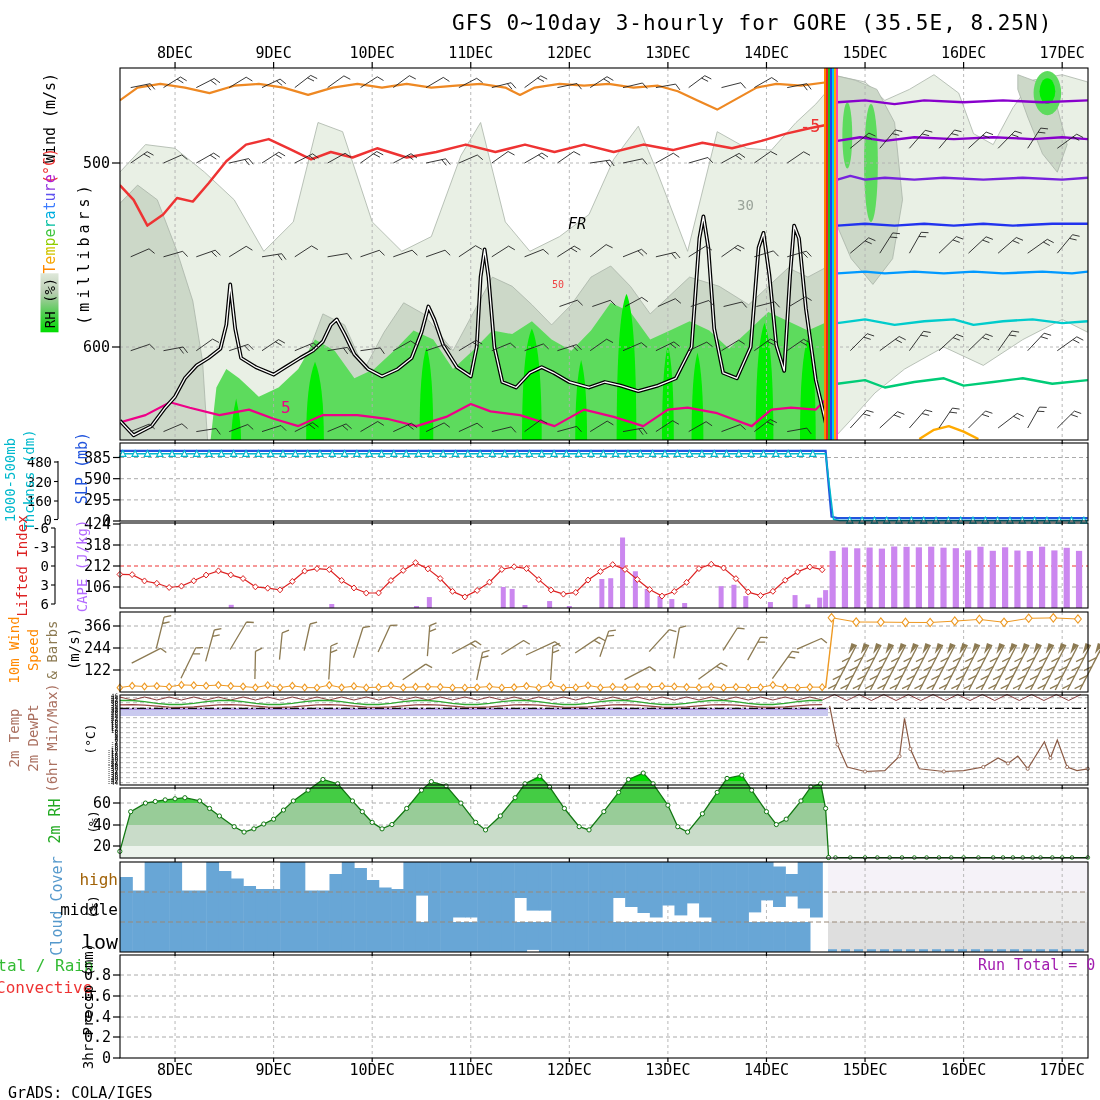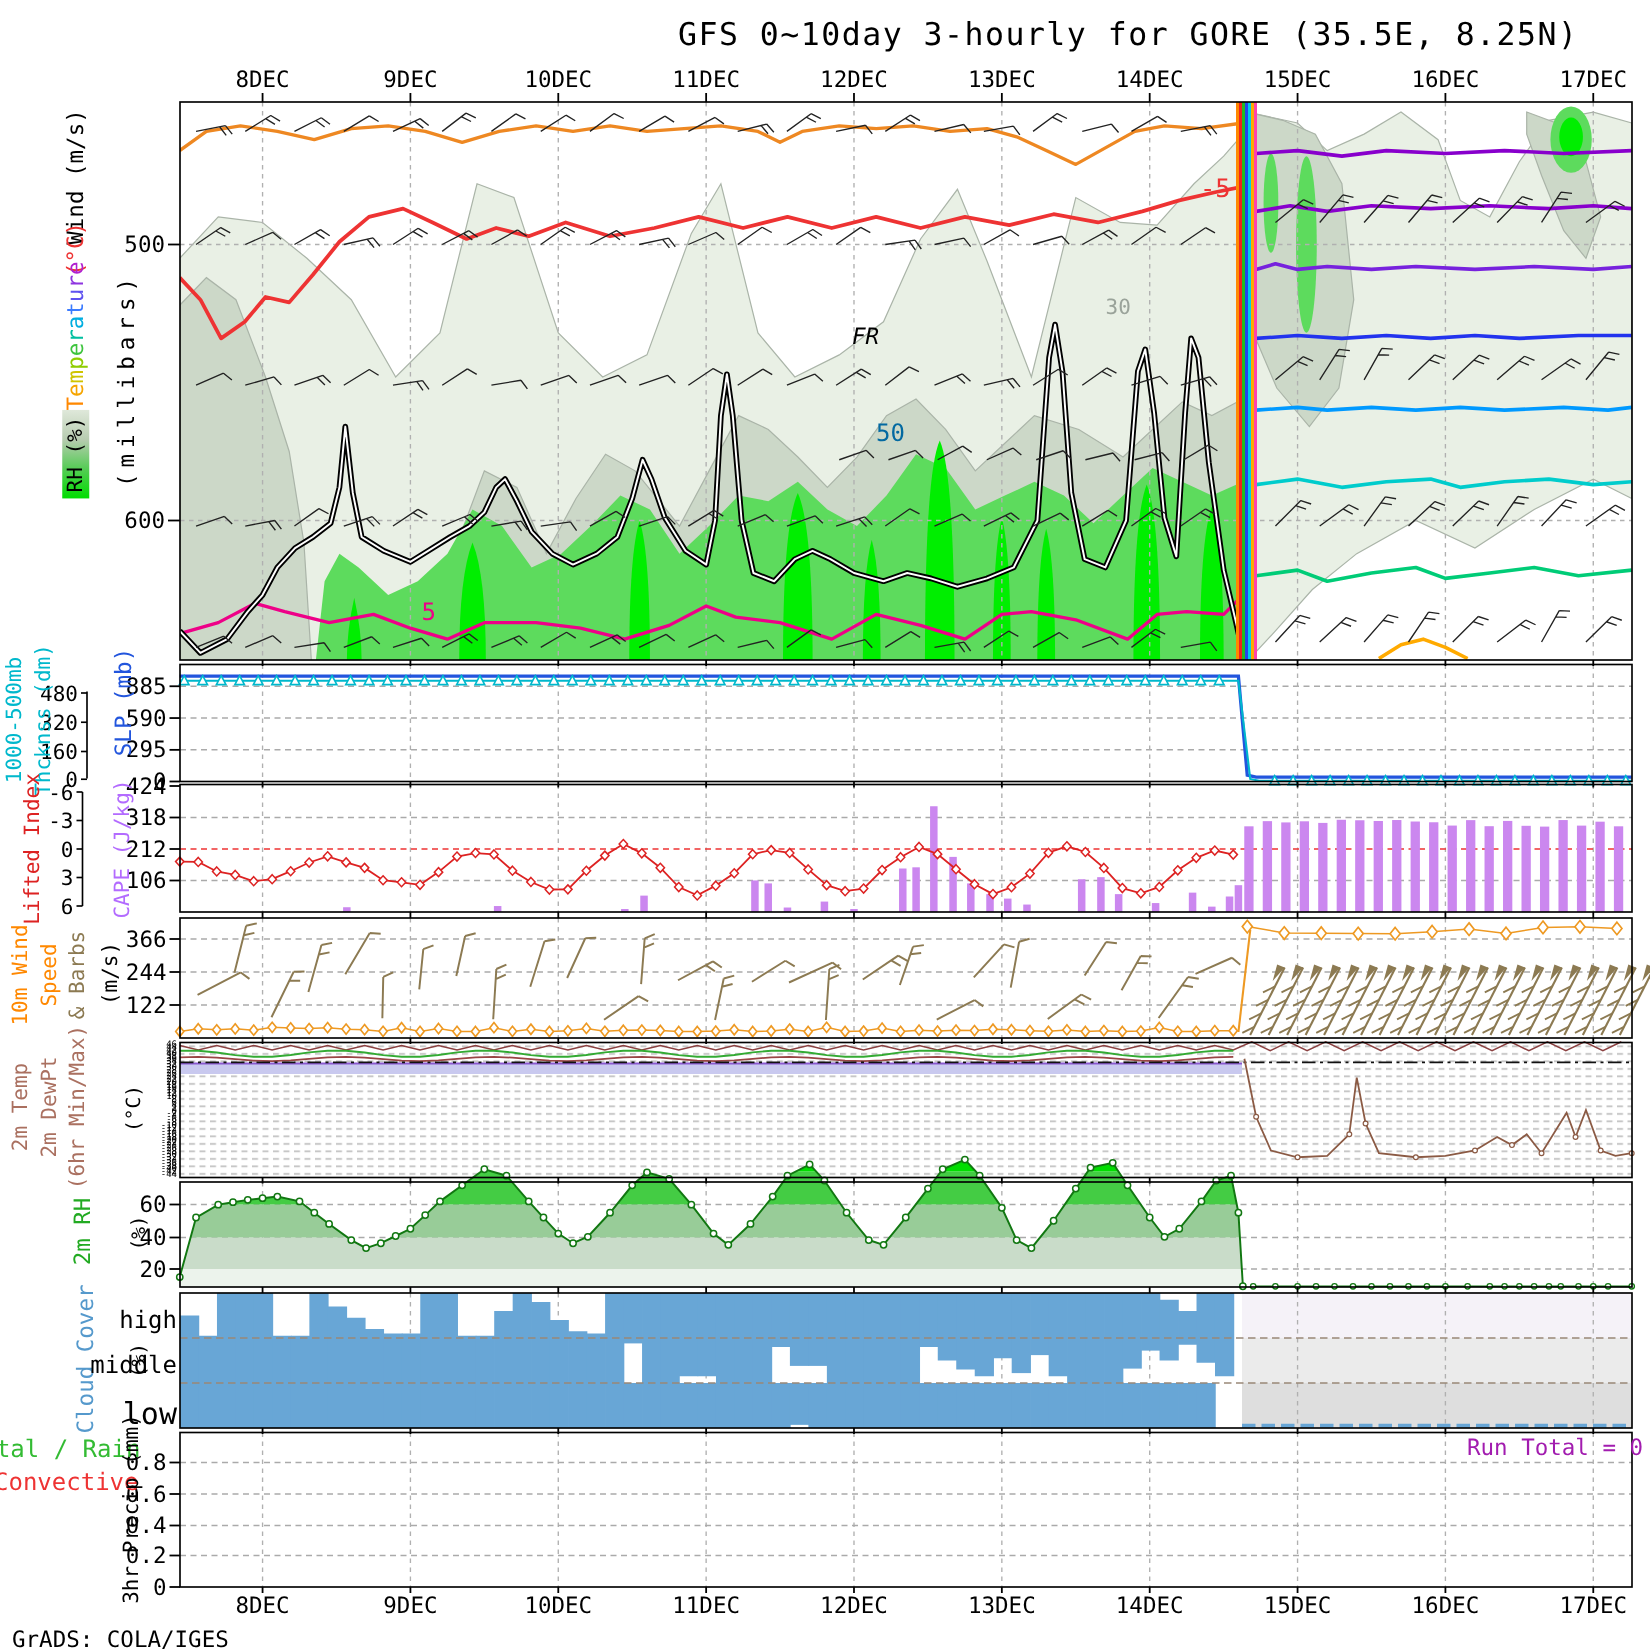--- a/index.html
+++ b/index.html
@@ -1267,29 +1267,29 @@
   <div class="lab rot" style="left:14px;top:738px;font-size:14px;color:#aa7060;">2m Temp</div>
   <div class="lab rot" style="left:33px;top:738px;font-size:14px;color:#aa7060;">2m DewPt</div>
   <div class="lab rot" style="left:52px;top:738px;font-size:14px;color:#aa7060;">(6hr Min/Max)</div>
   <div class="lab rot" style="left:90px;top:739px;font-size:13px;color:#000;">(°C)</div>
 
   <div class="lab rot" style="left:55px;top:821px;font-size:15px;color:#22aa22;">2m RH</div>
   <div class="lab rot" style="left:93px;top:822px;font-size:13px;color:#000;">(%)</div>
 
   <div class="lab rot" style="left:57px;top:906px;font-size:15px;color:#5599cc;">Cloud Cover</div>
   <div class="lab rot" style="left:93px;top:907px;font-size:13px;color:#000;">(%)</div>
-  <div class="lab" style="left:60px;top:870px;width:58px;text-align:right;font-size:16px;color:#000000;">high</div>
+  <div class="lab" style="left:60px;top:870px;width:58px;text-align:right;font-size:16px;color:#a16207;">high</div>
   <div class="lab" style="left:60px;top:900px;width:58px;text-align:right;font-size:16px;color:#000;">middle</div>
   <div class="lab" style="left:60px;top:930px;width:58px;text-align:right;font-size:20px;color:#000;">low</div>
 
   <div class="lab" style="left:-22px;top:956px;font-size:16px;color:#33bb33;">Total / Rain</div>
   <div class="lab" style="left:-4px;top:978px;font-size:16px;color:#ee3333;">Convective</div>
   <div class="lab rot" style="left:88px;top:1006px;font-size:14px;color:#000;">3hr Precip (mm)</div>
   <div class="lab" style="left:978px;top:956px;font-size:15px;color:#a21caf;">Run Total = 0</div>
 
   <div class="lab" style="left:568px;top:215px;font-size:15px;color:#000;font-style:italic;">FR</div>
   <div class="lab" style="left:800px;top:116px;font-size:17px;color:#ee3333;">-5</div>
   <div class="lab" style="left:281px;top:398px;font-size:16px;color:#ee0088;">5</div>
   <div class="lab" style="left:737px;top:197px;font-size:14px;color:#9aa39a;">30</div>
-  <div class="lab" style="left:552px;top:279px;font-size:16px;color:#0369a1;margin-left:32px;">50</div>
+  <div class="lab" style="left:552px;top:279px;font-size:10px;color:#ef4444;">50</div>
 
   <div class="lab" style="left:8px;top:1084px;font-size:15px;color:#000;">GrADS: COLA/IGES</div>
 </div>
 
 </body></html>

